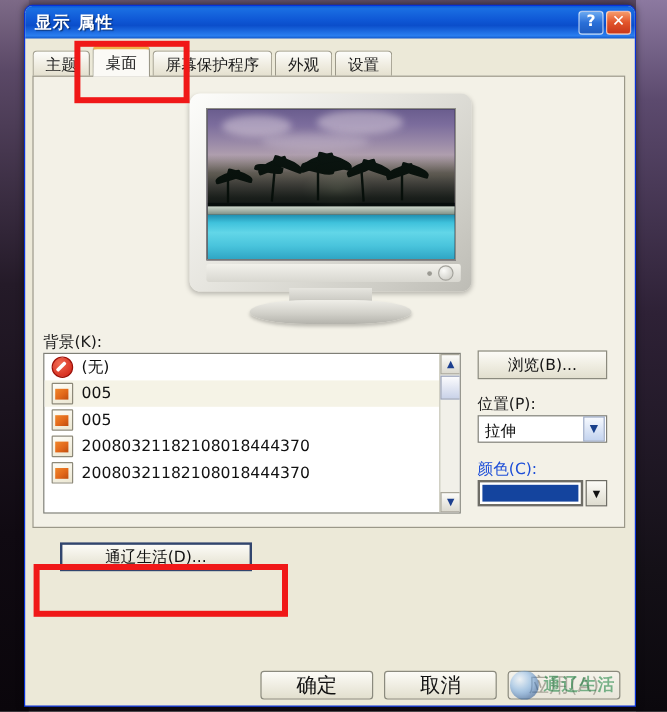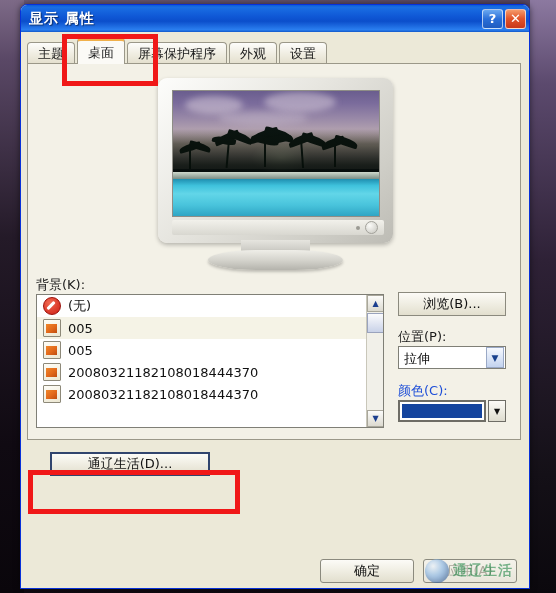--- a/index.html
+++ b/index.html
@@ -245,21 +245,21 @@
   
   .footer{
     position:absolute;left:6px;top:552px;width:494px;height:28px;
     display:flex;justify-content:flex-end;align-items:center;gap:9px;
     padding-right:4px;box-sizing:border-box;
   }
   .fbtn{
     width:94px;height:24px;
     background:linear-gradient(180deg,#fcfbf7 0%,#f0eee3 48%,#e2dfce 100%);
     border:1px solid #8b8a7e;border-radius:3px;
-    font-size:13px;color:#111;
+    font-size:17px;color:#111;
     display:flex;align-items:center;justify-content:center;
     cursor:default;box-sizing:border-box;
   }
   .fbtn.disabled{color:#a9a69a;background:linear-gradient(180deg,#f4f2ea,#e9e6da);}
 
   
   .watermark{
     position:absolute;left:425px;top:556px;width:118px;height:30px;
     display:flex;align-items:center;gap:4px;
     opacity:.55;pointer-events:none;
@@ -400,20 +400,21 @@
           <i id="swatch" style="background: rgb(20, 68, 158);"></i>
         </span>
       <span class="color-arrow">▼</span>
     </div>
 
     <div class="btn btn-custom">通辽生活(D)...</div>
   </div>
 
   <div class="footer">
     <div class="fbtn">确定</div>
+    <div class="fbtn">取消</div>
     <div class="fbtn disabled">应用(A)</div>
   </div>
 </div>
 
 <div class="watermark">
   <span class="wm-globe"></span>
   <span class="wm-text">通辽生活</span>
 </div>
 
 <div class="anno" id="anno-tab" style="border-color: rgb(240, 24, 24);"></div>

